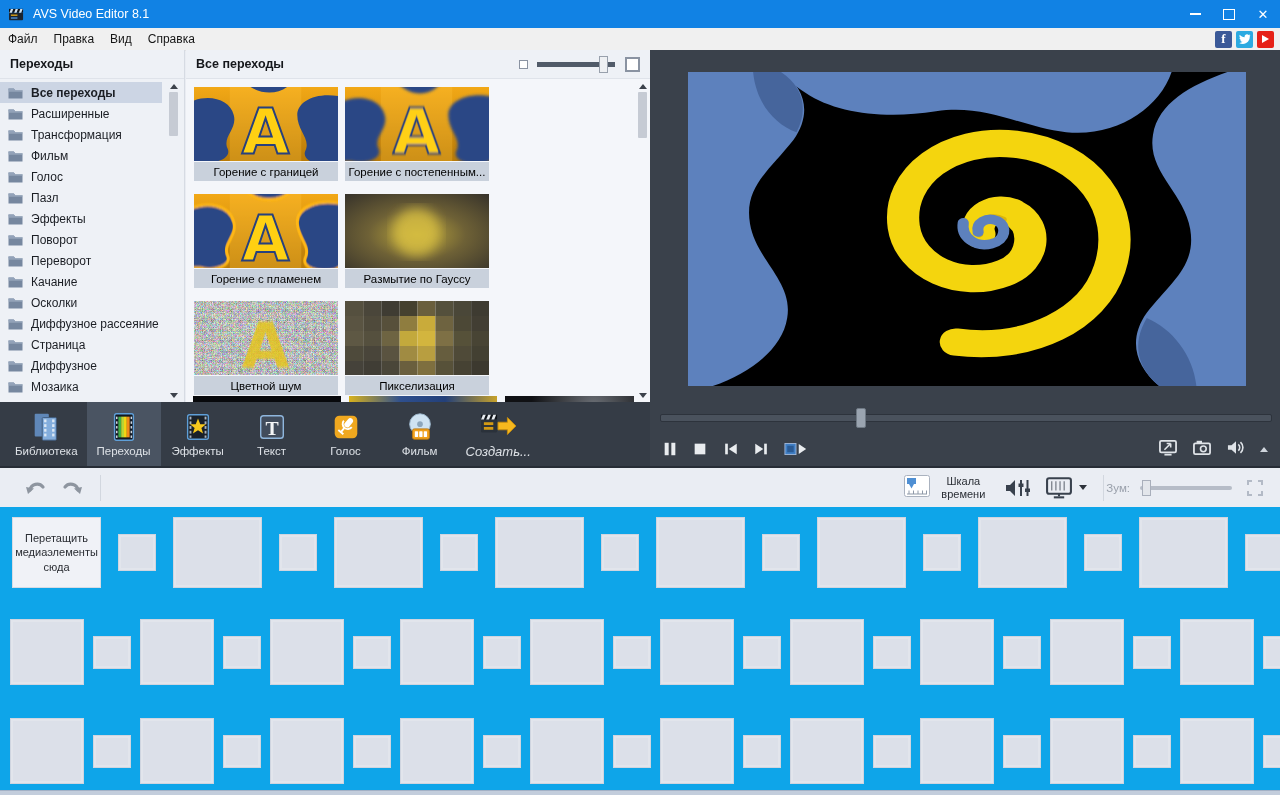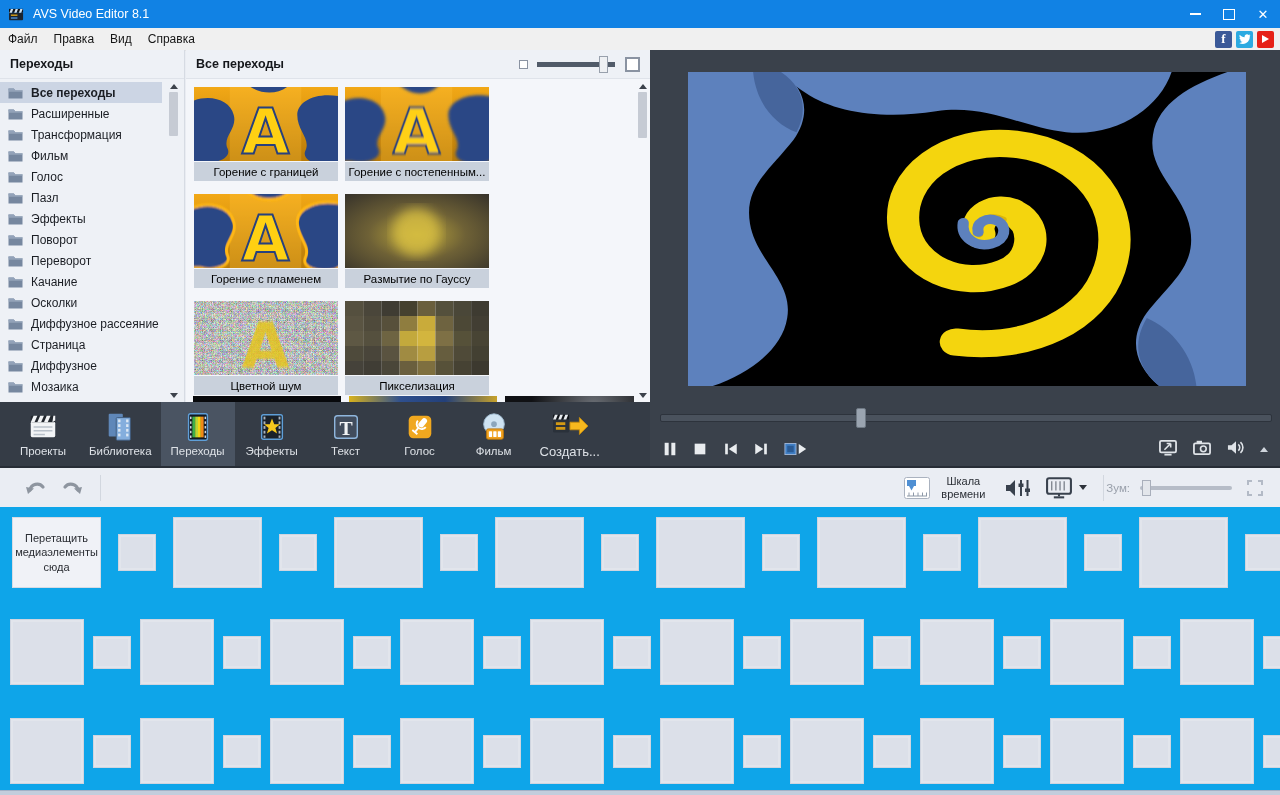--- a/index.html
+++ b/index.html
@@ -74,28 +74,28 @@
   .transport{position:absolute;left:0;top:384px;width:630px;height:30px;display:flex;align-items:center;}
   .tbtn{margin-left:14px;display:flex;align-items:center;}
   .tbtn:first-child{margin-left:12px;}
   .t-right{margin-left:auto;display:flex;align-items:center;gap:14px;margin-right:12px;}
   .vol-up{width:0;height:0;border-bottom:5px solid #cfd5dc;border-left:4px solid transparent;border-right:4px solid transparent;}
   
   .tabbar{position:absolute;left:0;top:402px;width:650px;height:64px;background:#353c46;display:flex;padding-left:6px;box-sizing:border-box;}
   .tab{display:flex;flex-direction:column;align-items:center;justify-content:center;gap:2px;
        color:#dde1e6;font-size:11.5px;padding:0 9px;min-width:56px;white-space:nowrap;}
   .tab.selected{background:#4a5462;}
-  .tab-create{font-size:13px;}
+  .tab-create{font-size:13px;font-style:italic;}
   
   .tl-toolbar{position:absolute;left:0;top:466px;width:1280px;height:41px;background:#eaedf3;
               border-top:2px solid #272d36;display:flex;align-items:center;box-sizing:border-box;}
   .tl-btn{display:flex;align-items:center;}
   .undo{margin-left:24px;} .redo{margin-left:12px;}
   .tl-sep{width:1px;height:26px;background:#d2d7df;margin-left:16px;}
-  .scale-btn{margin-left:auto;display:flex;align-items:center;gap:7px;}
+  .scale-btn{margin-left:auto;display:flex;align-items:flex-start;gap:7px;}
   .scale-label{font-size:11px;color:#2a2e35;width:52px;text-align:center;line-height:1.15;}
   .mixer{margin-left:16px;} .monitor{margin-left:14px;gap:3px;}
   .dd-arrow{width:0;height:0;border-top:5px solid #2d323a;border-left:4px solid transparent;border-right:4px solid transparent;margin-left:3px;}
   .zoom-label{margin-left:2px;font-size:11.5px;color:#9aa0ab;}
   .zoom-track{margin-left:10px;width:92px;height:4px;background:#b6bcc7;border-radius:2px;position:relative;}
   .zoom-handle{position:absolute;left:2px;top:-6px;width:9px;height:16px;background:#e3e6eb;border:1px solid #a9afbb;box-sizing:border-box;}
   .fit-btn{margin-left:14px;margin-right:16px;}
   
   .storyboard{position:absolute;left:0;top:507px;width:1280px;height:288px;background:#0ea5e9;overflow:hidden;}
   .sb-row{position:absolute;left:0;width:1280px;display:flex;align-items:center;overflow:hidden;}
@@ -537,38 +537,20 @@
             </svg>
         </span>
         <span class="vol-up"></span>
       </div>
     </div>
   </div>
 
   <div class="tabbar">
     <div class="tab">
       <svg width="32" height="32" viewBox="0 0 34 34">
-          <rect x="4" y="11" width="26" height="17" rx="2" fill="#f2f4f6"></rect>
-          <rect x="4" y="5" width="26" height="7" rx="1.5" fill="#23282f"></rect>
-          <g fill="#f2f4f6">
-            <polygon points="7,5 11,5 8,12 4,12"></polygon>
-            <polygon points="14,5 18,5 15,12 11,12"></polygon>
-            <polygon points="21,5 25,5 22,12 18,12"></polygon>
-            <polygon points="28,5 30,5 30,10 27,12"></polygon>
-          </g>
-          <g stroke="#b9c1ca" stroke-width="1.6">
-            <line x1="7" y1="17" x2="27" y2="17"></line>
-            <line x1="7" y1="21" x2="27" y2="21"></line>
-            <line x1="7" y1="25" x2="19" y2="25"></line>
-          </g>
-        </svg>
-      <span>Проекты</span>
-    </div>
-    <div class="tab">
-      <svg width="32" height="32" viewBox="0 0 34 34">
           <rect x="5" y="3" width="15" height="24" rx="1" fill="#5f87b8"></rect>
           <rect x="13" y="7" width="15" height="24" rx="1" fill="#84aedd" stroke="#3e5a7c"></rect>
           <g fill="#dce8f4">
             <rect x="15" y="9" width="2.5" height="3"></rect>
             <rect x="15" y="14" width="2.5" height="3"></rect>
             <rect x="15" y="19" width="2.5" height="3"></rect>
             <rect x="15" y="24" width="2.5" height="3"></rect>
             <rect x="23.5" y="9" width="2.5" height="3"></rect>
             <rect x="23.5" y="14" width="2.5" height="3"></rect>
             <rect x="23.5" y="19" width="2.5" height="3"></rect>

